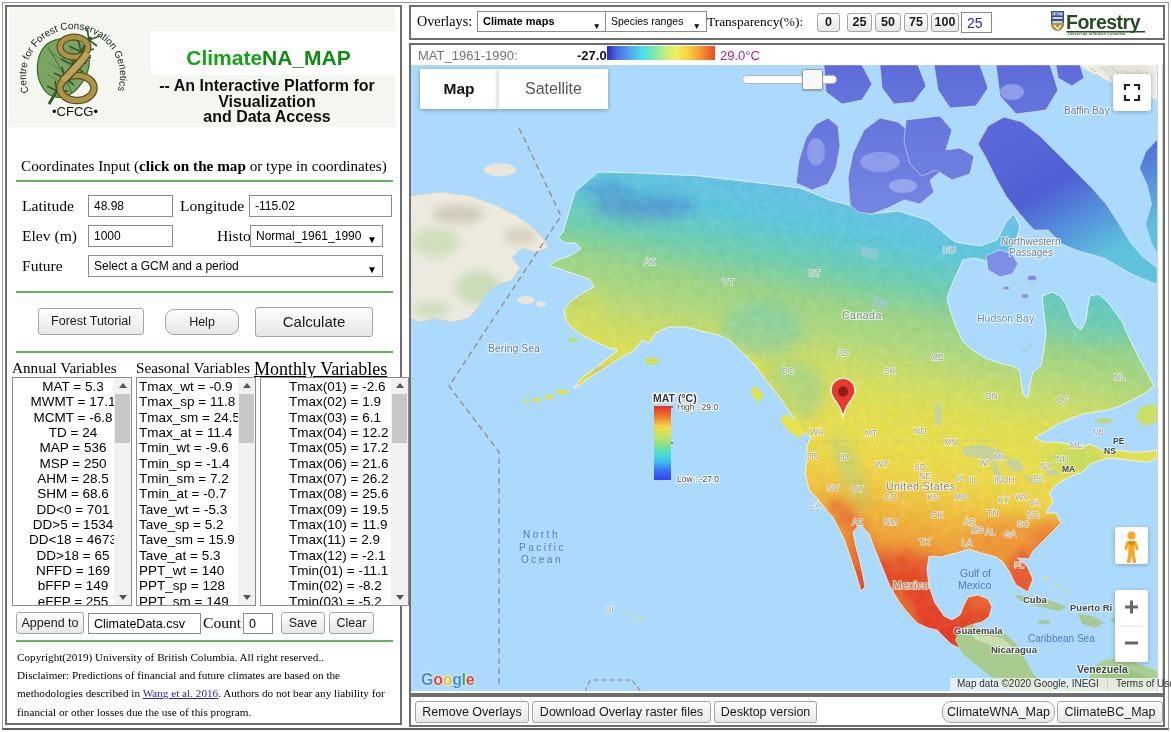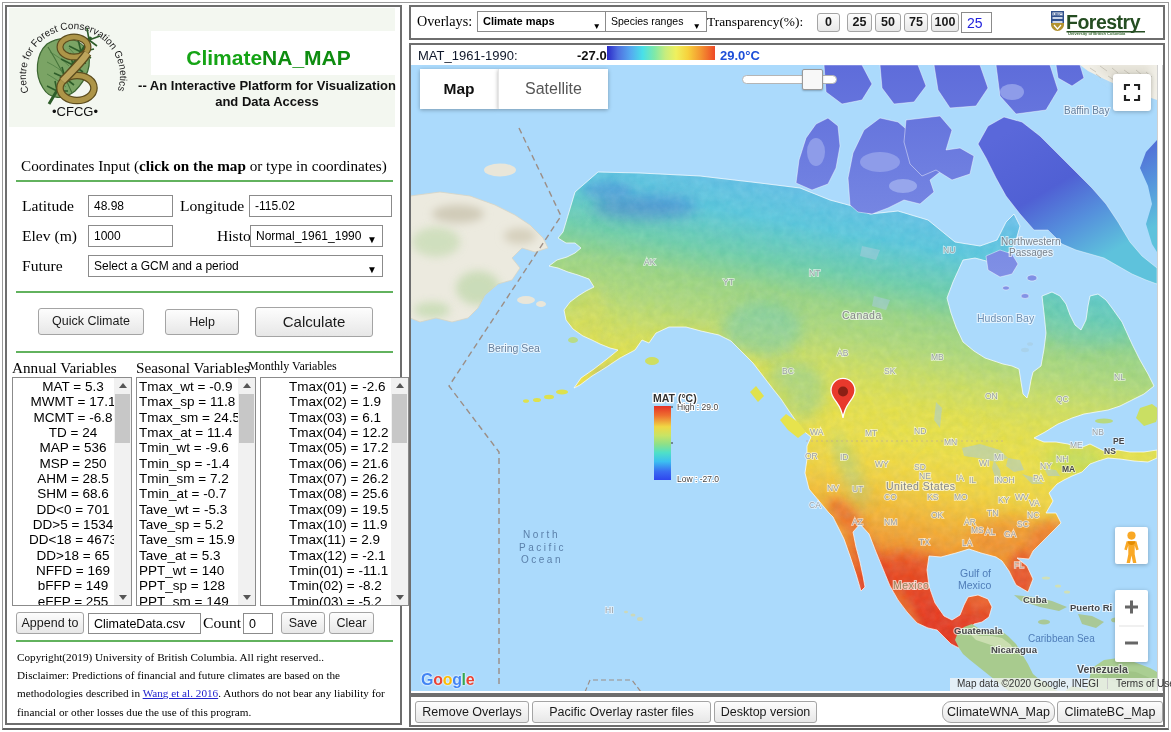--- a/index.html
+++ b/index.html
@@ -6,21 +6,21 @@
 body{width:1171px;height:732px;position:relative;background:#fff;overflow:hidden;
  font-family:"Liberation Sans",sans-serif;}
 .abs{position:absolute;}
 .serif{font-family:"Liberation Serif",serif;}
 #frame{left:2px;top:2px;width:1165px;height:725px;border:1px solid #9b9b9b;border-bottom:2px solid #606060;}
 #leftpanel{left:5px;top:5px;width:393px;height:716px;border:2px solid #6e6e6e;background:#fff;}
 #hdr{left:2px;top:1px;width:386px;height:119px;background:#f3f7f0;}
 #hdr .twhite{left:142px;top:23px;width:246px;height:44px;background:#fff;}
 #title{left:122px;top:38px;width:275px;text-align:center;font-size:21px;font-weight:bold;color:#15a415;white-space:nowrap;}
 #title .d{color:#0e8c10;}
-#subt{left:120px;top:70px;width:276px;text-align:center;font-size:13px;font-weight:bold;color:#111;line-height:15.5px;}
+#subt{left:120px;top:70px;width:276px;text-align:center;font-size:16px;font-weight:bold;color:#111;line-height:15.5px;}
 .greenline{left:9px;width:377px;height:2px;background:#62b25e;}
 label.f{font-family:"Liberation Serif",serif;font-size:15.6px;color:#000;white-space:nowrap;}
 .inp{border:1px solid #8b8b8b;background:#fff;font-size:12px;color:#000;padding:0 0 0 5px;line-height:20px;white-space:nowrap;overflow:hidden;}
 .sel{border:1px solid #8b8b8b;background:#fff;font-size:12px;color:#000;padding:0 0 0 5px;line-height:20px;white-space:nowrap;}
 .sel .ar{position:absolute;right:5px;top:3.5px;font-size:10px;color:#000;}
 .btn{border:1px solid #a4a4a4;border-radius:3px;background:linear-gradient(#fdfdfd,#e7e7e7);
  text-align:center;color:#1a1a1a;font-size:12.5px;white-space:nowrap;overflow:hidden;}
 .lbox{border:1px solid #8b8b8b;background:#fff;font-size:13.5px;line-height:15.35px;color:#000;padding:1px 0 0 2px;overflow:hidden;}
 .sbar{position:absolute;top:0;right:0;width:17px;height:100%;background:#f1f1f1;}
 .sbar .up,.sbar .dn{position:absolute;left:0;width:17px;height:15px;background:#f1f1f1;}
@@ -80,27 +80,27 @@
   <div class="abs inp" style="left:81px;top:188px;width:78px;height:20px;">48.98</div>
   <label class="abs f" style="left:173px;top:190px;">Longitude</label>
   <div class="abs inp" style="left:242px;top:188px;width:136px;height:20px;">-115.02</div>
   <label class="abs f" style="left:15px;top:220px;">Elev (m)</label>
   <div class="abs inp" style="left:81px;top:218px;width:78px;height:20px;">1000</div>
   <label class="abs f" style="left:182px;top:220px;margin-left:28px;">Historical</label>
   <div class="abs sel" style="left:243px;top:218px;width:126px;height:20px;">Normal_1961_1990<span class="ar">▼</span></div>
   <label class="abs f" style="left:15px;top:250px;">Future</label>
   <div class="abs sel" style="left:81px;top:248px;width:288px;height:20px;">Select a GCM and a period<span class="ar">▼</span></div>
   <div class="abs greenline" style="top:284px;"></div>
-  <div class="abs btn" style="left:31px;top:301px;width:104px;height:25px;line-height:25px;font-size:12.5px;">Quick Climate</div>
-  <div class="abs btn" style="left:158px;top:302px;width:72px;height:24px;line-height:24px;font-size:12.5px;">Help</div>
+  <div class="abs btn" style="left:31px;top:301px;width:104px;height:25px;line-height:25px;font-size:12.5px;">Forest Tutorial</div>
+  <div class="abs btn" style="left:158px;top:302px;width:72px;height:24px;line-height:24px;font-size:12.5px;border-radius:9px;">Help</div>
   <div class="abs btn" style="left:248px;top:300px;width:116px;height:28px;line-height:28px;font-size:15px;">Calculate</div>
   <div class="abs greenline" style="top:344px;"></div>
   <div class="abs serif nw" style="left:5px;top:352px;font-size:15.2px;">Annual Variables</div>
   <div class="abs serif nw" style="left:129px;top:352px;font-size:15.2px;">Seasonal Variables</div>
-  <div class="abs serif nw" style="left:241px;top:352px;font-size:12px;">Monthly Variables</div>
+  <div class="abs serif nw" style="left:247px;top:352px;font-size:18px;text-decoration:underline;">Monthly Variables</div>
   <div class="abs lbox" style="left:5px;top:370px;width:116px;height:226px;text-align:center;">MAT = 5.3<br>MWMT = 17.1<br>MCMT = -6.8<br>TD = 24<br>MAP = 536<br>MSP = 250<br>AHM = 28.5<br>SHM = 68.6<br>DD&lt;0 = 701<br>DD&gt;5 = 1534<br>DD&lt;18 = 4673<br>DD&gt;18 = 65<br>NFFD = 169<br>bFFP = 149<br>eFFP = 255
     <div class="sbar">
         <div class="up">
           <div class="tri u"></div>
         </div>
         <div class="thumb"></div>
         <div class="dn">
           <div class="tri d"></div>
         </div>
       </div>
@@ -164,24 +164,24 @@
         <path d="M5,15 l3.5,4 l3.5,-4" fill="none" stroke="#fff" stroke-width="1.2"></path>
       </g>
       <text x="17" y="19" font-family="Liberation Sans, sans-serif" font-size="19.5" font-weight="bold" fill="#254d22" letter-spacing="-0.5">Forestry</text>
       <path d="M17.5,21.8 H96" stroke="#254d22" stroke-width="1.4"></path>
       <text x="19" y="25" font-family="Liberation Sans, sans-serif" font-size="4" font-weight="bold" fill="#3a6b35">University of British Columbia</text>
     </svg>
   </div>
 </div>
 
 <div class="abs panelbox" id="mapbox" style="left:409px;top:43px;width:752px;height:648px;">
-  <div class="abs" style="left:7px;top:3px;font-size:13px;color:#0f172a;">MAT_1961-1990:</div>
+  <div class="abs" style="left:7px;top:3px;font-size:13px;color:#737373;">MAT_1961-1990:</div>
   <div class="abs" style="left:166px;top:3px;font-size:13px;font-weight:bold;color:#111;">-27.0</div>
   <div class="abs" id="gradbar" style="left:196px;top:1px;width:108px;height:14px;background:linear-gradient(90deg,#2929c8 0%,#4f6fe0 10%,#55aaf0 22%,#49e0e8 33%,#7fe9a8 44%,#c6ed7e 54%,#eff05e 64%,#f7d13c 75%,#f49a31 86%,#ee4927 100%);"></div>
-  <div class="abs" style="left:309px;top:3px;font-size:13px;font-weight:bold;color:#1d4ed8;">29.0°C</div>
+  <div class="abs" style="left:309px;top:3px;font-size:13px;font-weight:normal;color:#a21caf;">29.0°C</div>
   <div class="abs" id="maparea" style="left:0px;top:20px;width:746px;height:626px;overflow:hidden;background:#abdafc;">
   <svg width="746" height="626" viewBox="411 65 746 626">
   <defs>
     <linearGradient id="climG" gradientUnits="userSpaceOnUse" x1="900" y1="150" x2="800" y2="690">
       <stop offset="0" stop-color="#62b8e8"></stop>
       <stop offset="0.093" stop-color="#66c0e8"></stop>
       <stop offset="0.167" stop-color="#5ac8dc"></stop>
       <stop offset="0.24" stop-color="#6ecfaa"></stop>
       <stop offset="0.296" stop-color="#9ad584"></stop>
       <stop offset="0.352" stop-color="#b2da78"></stop>
@@ -499,17 +499,17 @@
   <div class="abs" style="left:10px;top:626px;font-size:16px;font-weight:bold;letter-spacing:-0.3px;text-shadow:0 0 2px #fff,0 0 2px #fff;">
     <span style="color:#4285F4;">G</span><span style="color:#EA4335;">o</span><span style="color:#FBBC05;">o</span><span style="color:#4285F4;">g</span><span style="color:#34A853;">l</span><span style="color:#EA4335;">e</span>
   </div>
   <div class="abs" style="left:539px;top:633px;width:207px;height:13px;background:rgba(245,245,245,0.75);font-size:10px;color:#333333;white-space:nowrap;">
     <span style="padding-left:7px;">Map data ©2020 Google, INEGI</span><span style="padding-left:8px;border-left:1px solid #ccc;margin-left:8px;">Terms of Use</span>
   </div>
 </div>
 
 <div class="abs panelbox" id="bbar" style="left:409px;top:695px;width:752px;height:28px;">
   <div class="abs btn" style="left:4px;top:4px;width:112px;height:20px;line-height:20px;">Remove Overlays</div>
-  <div class="abs btn" style="left:121px;top:4px;width:177px;height:20px;line-height:20px;">Pacific Overlay raster files</div>
+  <div class="abs btn" style="left:121px;top:4px;width:177px;height:20px;line-height:20px;">Download Overlay raster files</div>
   <div class="abs btn" style="left:303px;top:4px;width:101px;height:20px;line-height:20px;">Desktop version</div>
   <div class="abs btn" style="left:531px;top:4px;width:111px;height:20px;line-height:20px;border-radius:9px;">ClimateWNA_Map</div>
   <div class="abs btn" style="left:646px;top:4px;width:104px;height:20px;line-height:20px;">ClimateBC_Map</div>
 </div>
 
 </body></html>

